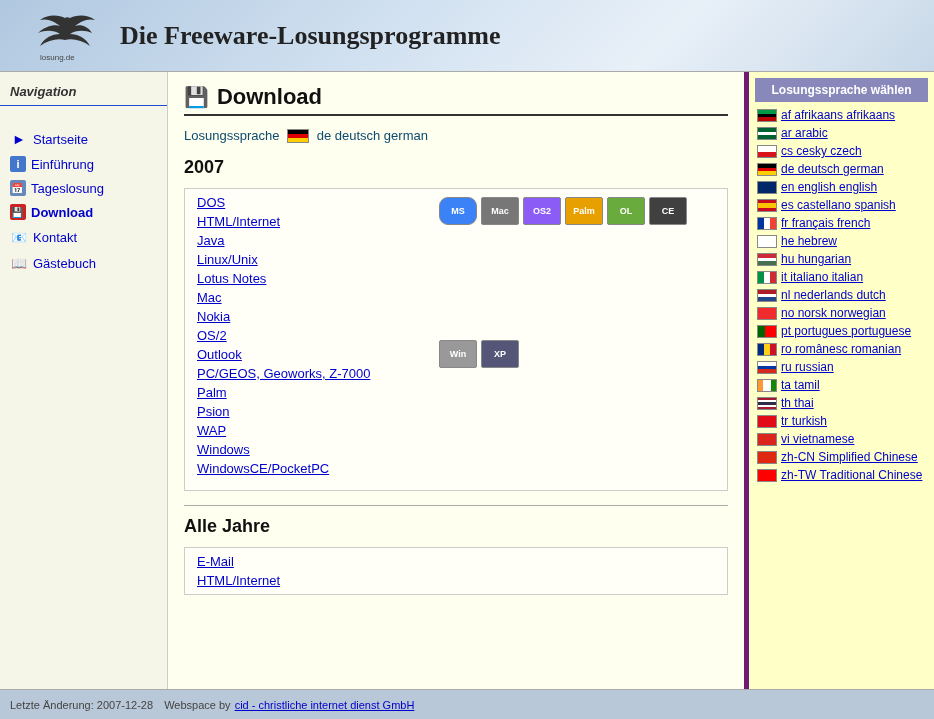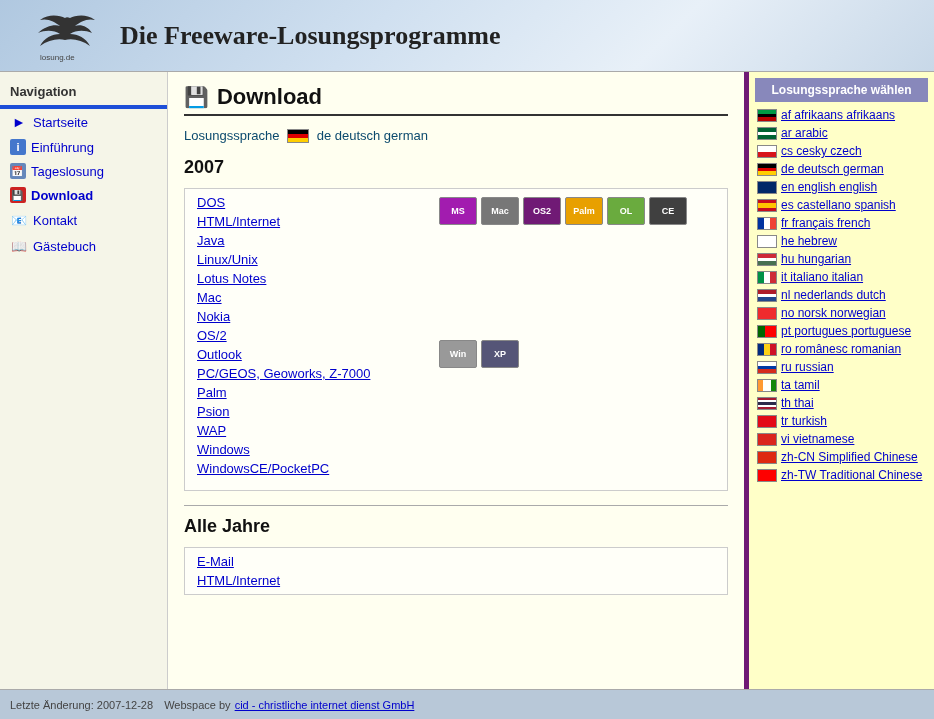--- a/index.html
+++ b/index.html
@@ -44,22 +44,23 @@
       background: #f5f5e8;
       border-right: 1px solid #ccc;
       padding: 8px 0;
       flex-shrink: 0;
     }
     .sidebar-heading {
       font-weight: bold;
       font-size: 13px;
       color: #333;
       padding: 4px 10px 6px 10px;
-      border-bottom: 4px solid #1d4ed8;
-      margin-bottom: 0;
+      border-bottom: 1px solid #1d4ed8;
+      margin-bottom: 20px;
+      font-style: italic;
     }
     .sidebar-item {
       display: flex;
       align-items: center;
       padding: 4px 10px;
       cursor: pointer;
       color: #00c;
       text-decoration: none;
       font-size: 13px;
     }
@@ -331,23 +332,23 @@
             <a href="#">OS/2</a>
             <a href="#">Outlook</a>
             <a href="#">PC/GEOS, Geoworks, Z-7000</a>
             <a href="#">Palm</a>
             <a href="#">Psion</a>
             <a href="#">WAP</a>
             <a href="#">Windows</a>
             <a href="#">WindowsCE/PocketPC</a>
           </div>
         <div class="platform-icons" id="platform-icons-container">
-        <div class="platform-icon-img" title="MS-DOS" style="background: #a21caf; color: white;">MS</div>
+        <div class="platform-icon-img" title="MS-DOS" style="background: #3b82f6; color: white; border-radius: 9px;">MS</div>
             <div class="platform-icon-img" title="Mac OS" style="background: rgb(119, 119, 119); color: white;">Mac</div>
-            <div class="platform-icon-img" title="OS/2" style="background: #701a75; color: white;">OS2</div>
+            <div class="platform-icon-img" title="OS/2" style="background: #8b5cf6; color: white;">OS2</div>
             <div class="platform-icon-img" title="Palm" style="background: rgb(232, 160, 0); color: white;">Palm</div>
             <div class="platform-icon-img" title="Outlook" style="background: rgb(106, 171, 62); color: white;">OL</div>
             <div class="platform-icon-img" title="Windows CE" style="background: #404040; color: white;">CE</div>
             <div class="platform-icon-img" title="Windows" style="background: rgb(153, 153, 153); color: white;">Win</div>
             <div class="platform-icon-img" title="Windows XP" style="background: rgb(85, 85, 119); color: white;">XP</div>
           </div>
       </div>
     </div>
 
     <div class="section-divider"></div>

